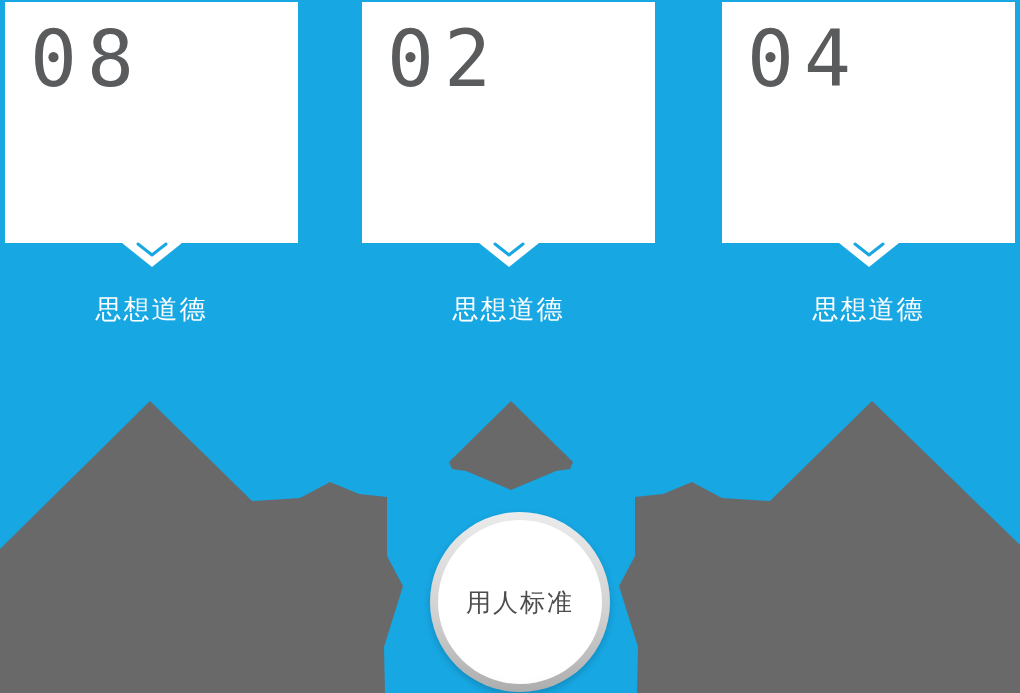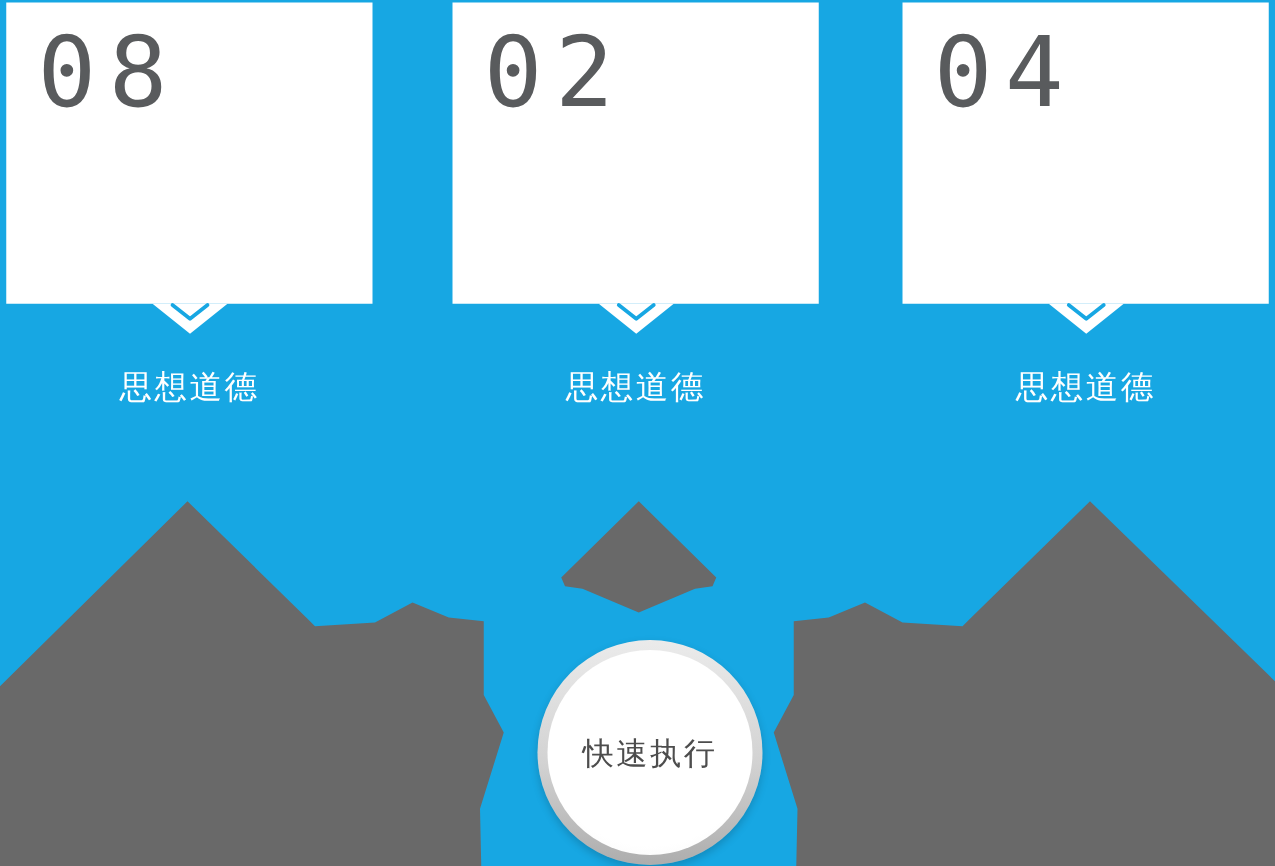--- a/index.html
+++ b/index.html
@@ -115,15 +115,15 @@
   </div>
   <div class="tail"></div>
   <svg class="chev" viewBox="0 0 36 18">
     <polyline points="4,3 18,14 32,3"></polyline>
   </svg>
   <div class="label">思想道德</div>
 </div>
 
 <div class="circle-outer">
   <div class="circle-inner">
-    <span class="circle-label">快速执行</span>
+    <span class="circle-label">用人标准</span>
   </div>
 </div>
 
 </body></html>

